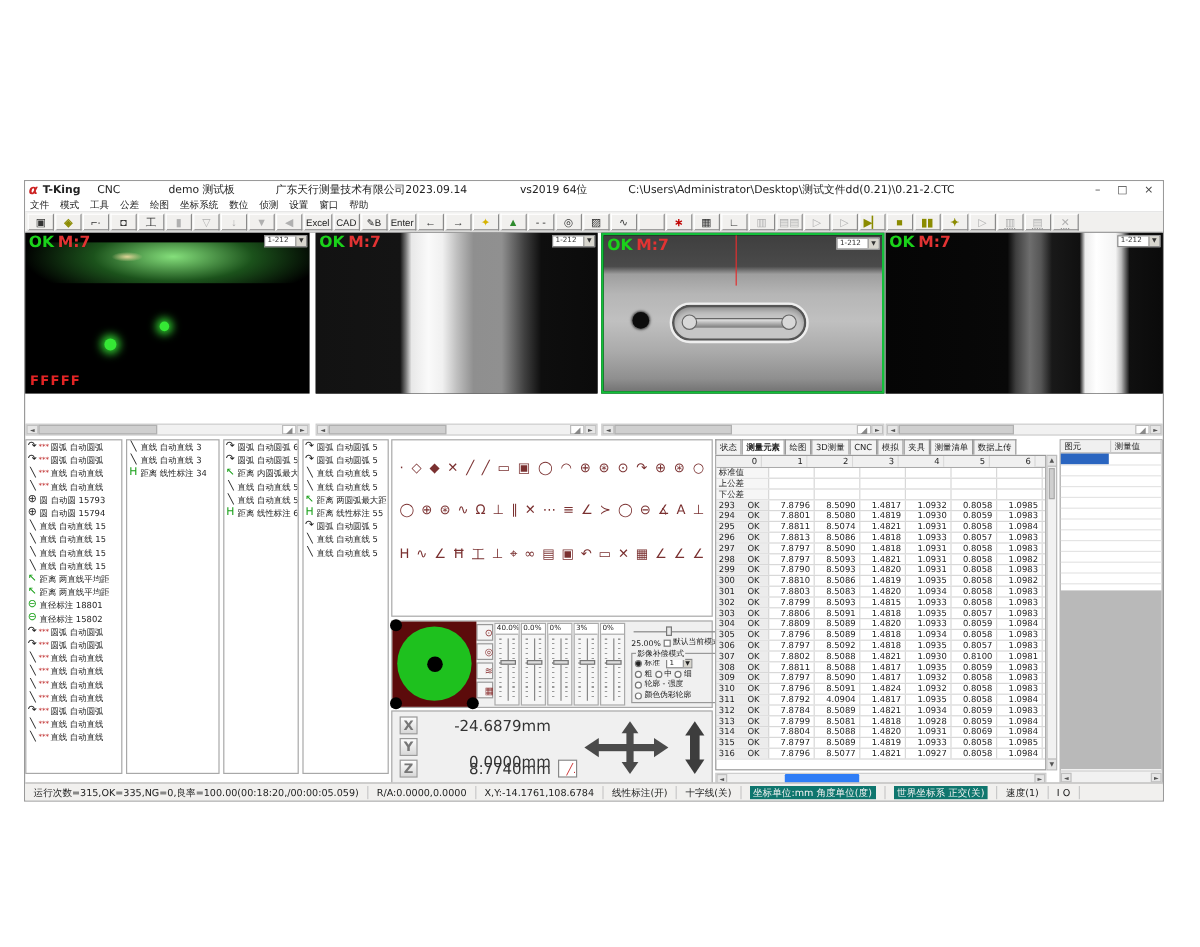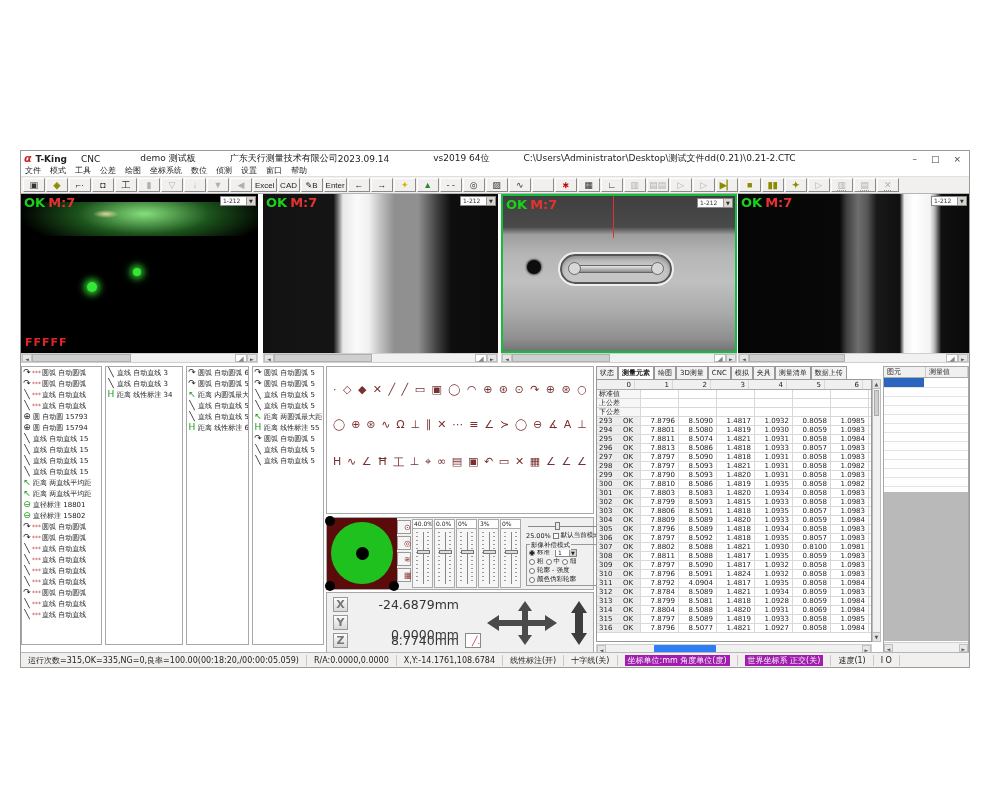--- a/index.html
+++ b/index.html
@@ -26,21 +26,21 @@
       font-size:9px;line-height:11px;text-align:center;padding:0 1px;color:#333;overflow:hidden;}
   .tb .txt{font-size:8px;color:#222;}
   .tb .olv{color:#8b8b00;font-weight:bold;}
   .tb .ylw{color:#d6b300;}
   .tb .grn{color:#2e8b2e;}
   .tb .red{color:#c00000;font-weight:bold;}
   .tb .dis{color:#b0b0b0;}
   .tb .dis2{color:#b0b0b0;border-bottom:1px dotted #999;}
   .tb .gap{display:inline-block;}
   
-  .view{position:absolute;top:43px;height:159px;background:#000;overflow:hidden;text-decoration:underline;}
+  .view{position:absolute;top:43px;height:134px;background:#000;overflow:hidden;text-decoration:underline;}
   .v1{left:0;width:237px;}
   .v2{left:242px;width:235px;}
   .v3{left:480px;width:236px;border:2px solid #13bf3a;}
   .v4{left:717px;width:231px;}
   .vhead{position:absolute;left:3px;top:1px;font-size:13px;font-weight:bold;z-index:5;}
   .vok{color:#1ad21a;}
   .vm{color:#e23333;margin-left:3px;}
   .vdd{position:absolute;right:2px;top:2px;width:36px;height:10px;background:#fff;border:1px solid #888;
        font-size:6px;line-height:8px;padding-left:2px;color:#333;z-index:6;display:flex;}
   .vdd .dda{margin-left:auto;width:9px;background:#d8d6ce;border-left:1px solid #999;text-align:center;
@@ -178,21 +178,21 @@
   .shead span{flex:1;font-size:7px;line-height:10px;padding-left:3px;border-right:1px solid #ccc;overflow:hidden;white-space:nowrap;}
   .sel{position:absolute;left:0;top:11px;width:40px;height:9px;background:#2a65c0;}
   .srl{position:absolute;left:0;right:0;height:1px;background:#e4e4e4;}
   .gblock{position:absolute;left:0;right:0;top:125px;bottom:12px;background:#b9b9b9;}
   .shs{position:absolute;left:0;bottom:0;width:100%;height:11px;border-top:1px solid #cfcfcf;background:#f1f1f1;display:flex;justify-content:space-between;align-items:center;}
   .shs .ar{width:9px;height:8px;font-size:5px;line-height:8px;text-align:center;color:#555;background:#e6e6e6;border:1px solid #c0c0c0;}
   
   .sbar{position:absolute;left:0;right:0;bottom:0;height:15px;background:#f1f0ee;border-top:1px solid #b5b5b5;
         display:flex;align-items:center;font-size:8px;white-space:nowrap;overflow:hidden;}
   .seg{padding:0 7px;border-right:1px solid #c9c9c9;height:11px;line-height:11px;}
-  .seg .dark{background:#a21caf;color:#f2f2f2;padding:0 3px;display:inline-block;height:11px;}
+  .seg .dark{background:#0f766e;color:#f2f2f2;padding:0 3px;display:inline-block;height:11px;}
 </style>
 </head>
 <body>
 
 <div class="w">
 
   <div class="tbar">
     <span class="logo">α</span>
     <span class="t-app">T-King</span>
     <span class="tsp1">CNC</span>

